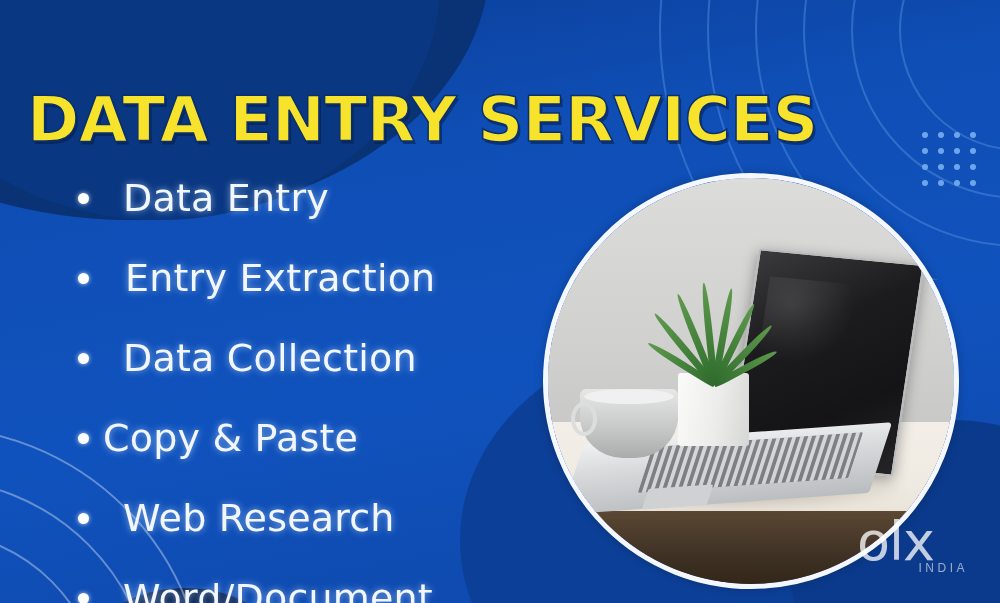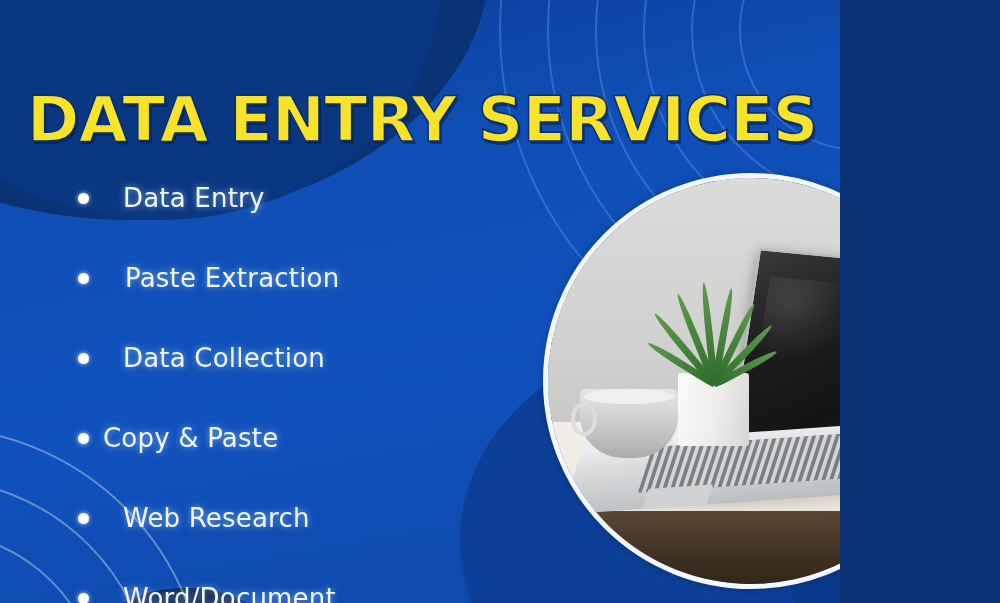--- a/index.html
+++ b/index.html
@@ -2,21 +2,21 @@
 <html><head>
 <meta charset="utf-8">
 <style>
   html, body {
     margin: 0;
     padding: 0;
     background: #0a2f73;
   }
   #canvas {
     position: relative;
-    width: 840px;
+    width: 1000px;
     height: 603px;
     overflow: hidden;
     background: #0f4eb5;
     font-family: "Liberation Sans", sans-serif;
   }
 
   
   .bg-base {
     position: absolute;
     inset: 0;
@@ -151,21 +151,21 @@
   .service-list li .bullet {
     width: 11px;
     height: 11px;
     border-radius: 50%;
     background: #ffffff;
     flex: 0 0 11px;
     box-shadow: 0 0 5px rgba(220, 236, 255, .85);
   }
   .service-list li .label {
     color: #f2f7ff;
-    font-size: 26px;
+    font-size: 38px;
     font-weight: 400;
     letter-spacing: .2px;
     white-space: nowrap;
     text-shadow: 0 0 7px rgba(175, 210, 250, .75);
     font-family: "DejaVu Sans", "Liberation Sans", sans-serif;
   }
   .service-list li.i0 .label { margin-left: 34px; }
   .service-list li.i1 .label { margin-left: 36px; }
   .service-list li.i2 .label { margin-left: 34px; }
   .service-list li.i3 .label { margin-left: 14px; }
@@ -405,21 +405,21 @@
 
   <h1 class="headline">DATA ENTRY SERVICES</h1>
 
   <ul class="service-list">
     <li class="i0">
       <span class="bullet"></span>
       <span class="label">Data Entry</span>
     </li>
     <li class="i1">
       <span class="bullet"></span>
-      <span class="label">Paste Extraction</span>
+      <span class="label">Entry Extraction</span>
     </li>
     <li class="i2">
       <span class="bullet"></span>
       <span class="label">Data Collection</span>
     </li>
     <li class="i3">
       <span class="bullet"></span>
       <span class="label">Copy &amp; Paste</span>
     </li>
     <li class="i4">

